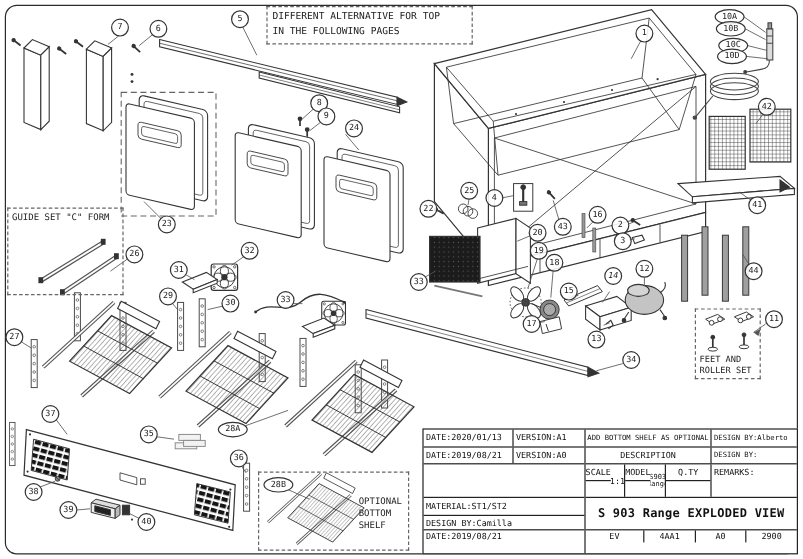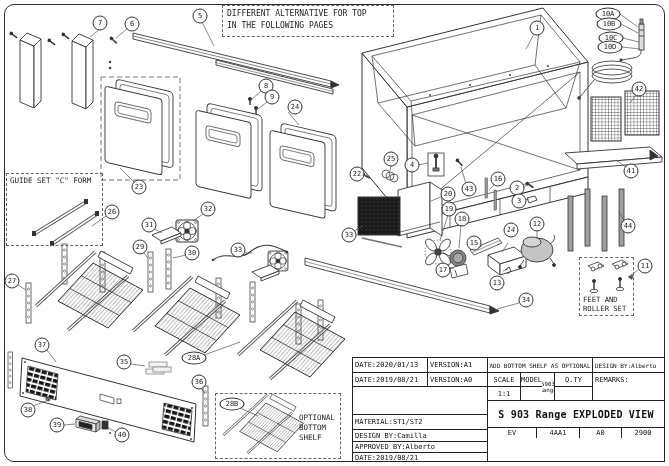--- a/index.html
+++ b/index.html
@@ -504,34 +504,35 @@
       <div class="cell br" style="width:75px">DATE:2019/08/21</div>
       <div class="cell" style="flex:1">VERSION:A0</div>
     </div>
     <div class="row bb" style="height:28px"></div>
     <div class="row bb" style="height:15px">
       <div class="cell" style="flex:1">MATERIAL:ST1/ST2</div>
     </div>
     <div class="row bb" style="height:12px">
       <div class="cell" style="flex:1">DESIGN BY:Camilla</div>
     </div>
-    <div class="row bb" style="height:11px">
-      <div class="cell" style="flex:1">APPROVED BY:Alberto</div>
-    </div>
     <div class="row" style="height:10px">
       <div class="cell" style="flex:1">DATE:2019/08/21</div>
     </div>
   </div>
   <div id="tb-right">
     <div class="row bb" style="height:15px">
       <div class="cell c br tiny" style="width:105px">ADD BOTTOM SHELF AS OPTIONAL</div>
       <div class="cell tiny" style="flex:1">DESIGN BY:Alberto</div>
     </div>
+    <div class="row bb" style="height:14px">
+      <div class="cell c br" style="width:105px">DESCRIPTION</div>
+      <div class="cell tiny" style="flex:1">DESIGN BY:</div>
+    </div>
     <div class="row bb" style="height:28px">
-      <div class="br" style="width:33px;display:flex;flex-direction:column">
+      <div class="br" style="width:33px;display:flex;flex-direction:row">
         <div class="cell c bb" style="height:14px">SCALE</div>
         <div class="cell c" style="flex:1">1:1</div>
       </div>
       <div class="br" style="width:34px;display:flex;flex-direction:row">
         <div class="cell c bb" style="height:14px">MODEL</div>
         <div class="cell c model-val" style="flex:1">S903 Range</div>
       </div>
       <div class="br" style="width:38px;display:flex;flex-direction:column">
         <div class="cell c bb" style="height:14px">Q.TY</div>
         <div class="cell c" style="flex:1"></div>

